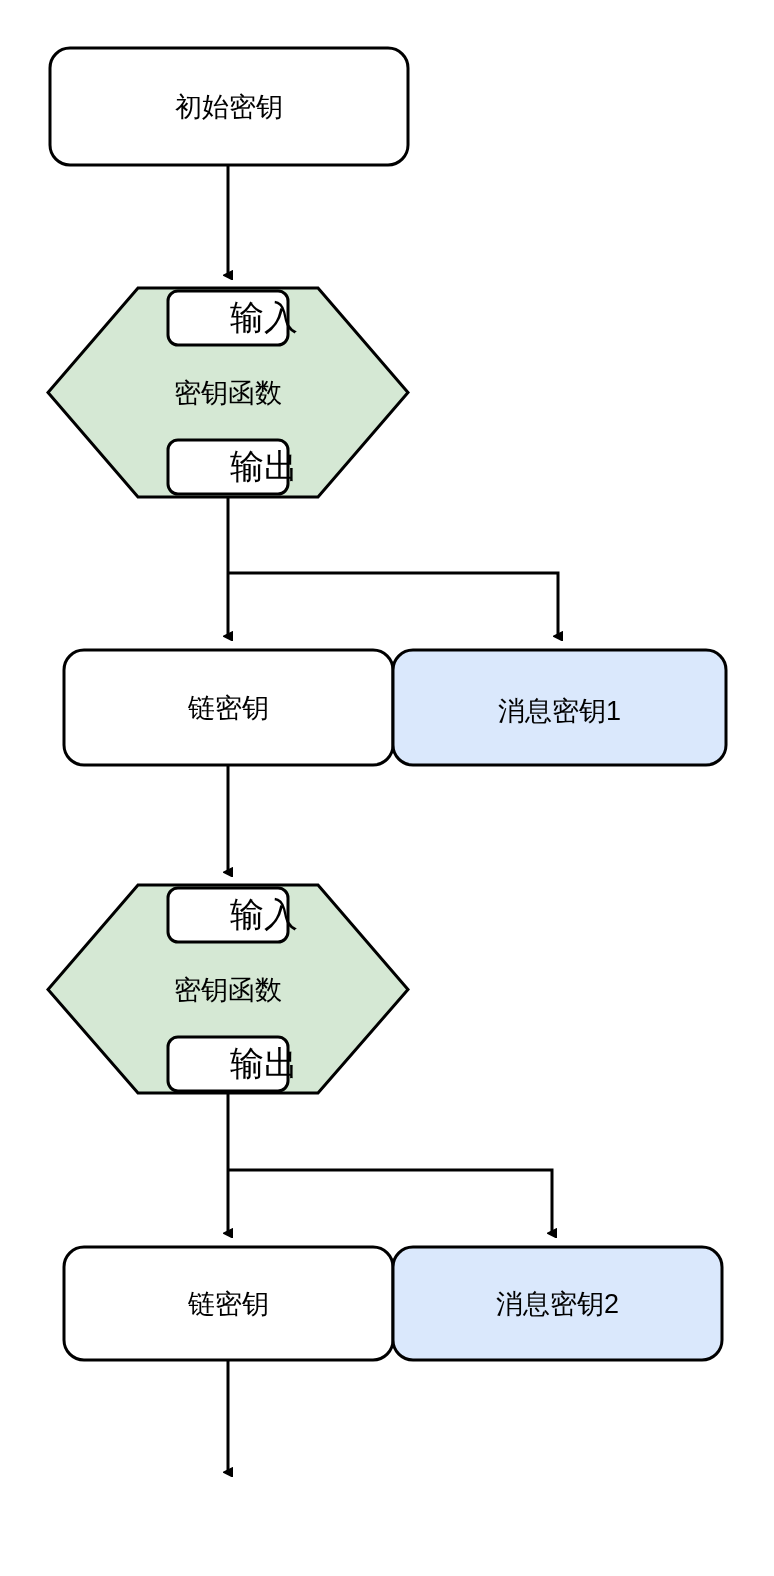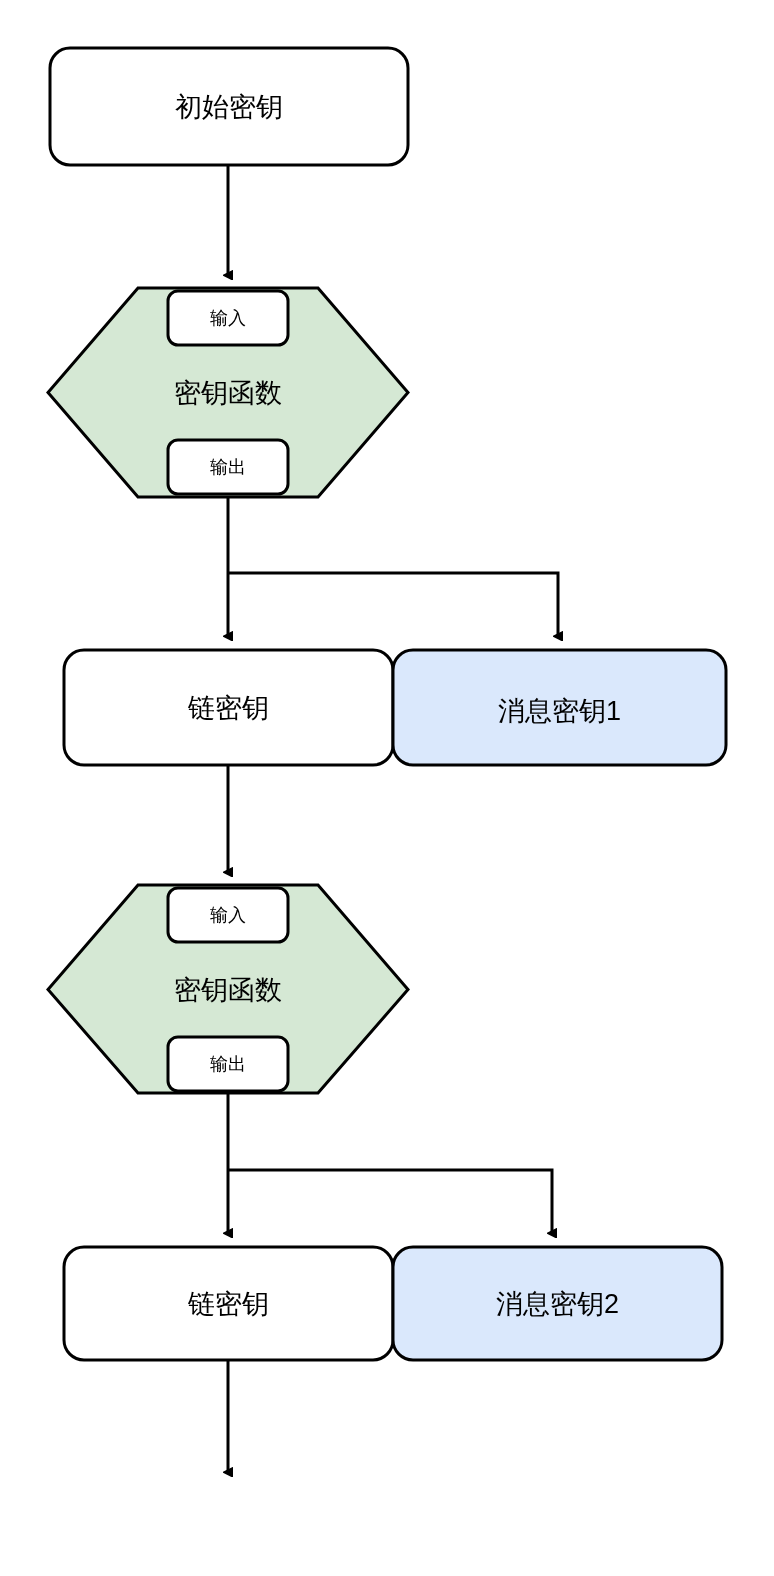--- a/index.html
+++ b/index.html
@@ -28,21 +28,21 @@
     position: absolute;
     display: flex;
     align-items: center;
     justify-content: center;
     text-align: center;
     color: #000000;
     pointer-events: none;
     white-space: nowrap;
   }
   .label-lg { font-size: 27px; }
-  .label-md { font-size: 18px; }
+  .label-md { font-size: 34px; padding-left: 36px; }
 </style>
 </head>
 <body>
 
 <div id="canvas">
 
   <svg id="diagram-svg" viewBox="0 0 774 1576" xmlns="http://www.w3.org/2000/svg">
     <defs>
       <marker id="arrowhead" markerWidth="10" markerHeight="10" refX="5.2" refY="5" orient="auto" markerUnits="userSpaceOnUse">
         <path d="M 0 0 L 11 0 L 5.5 11 Z" fill="#000000"></path>

